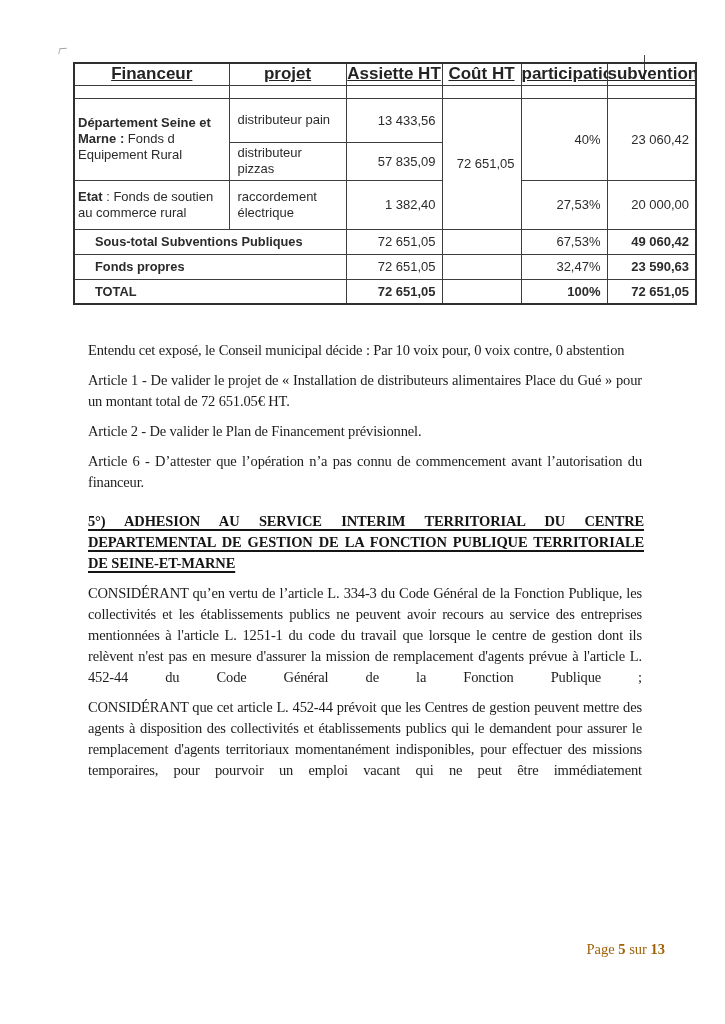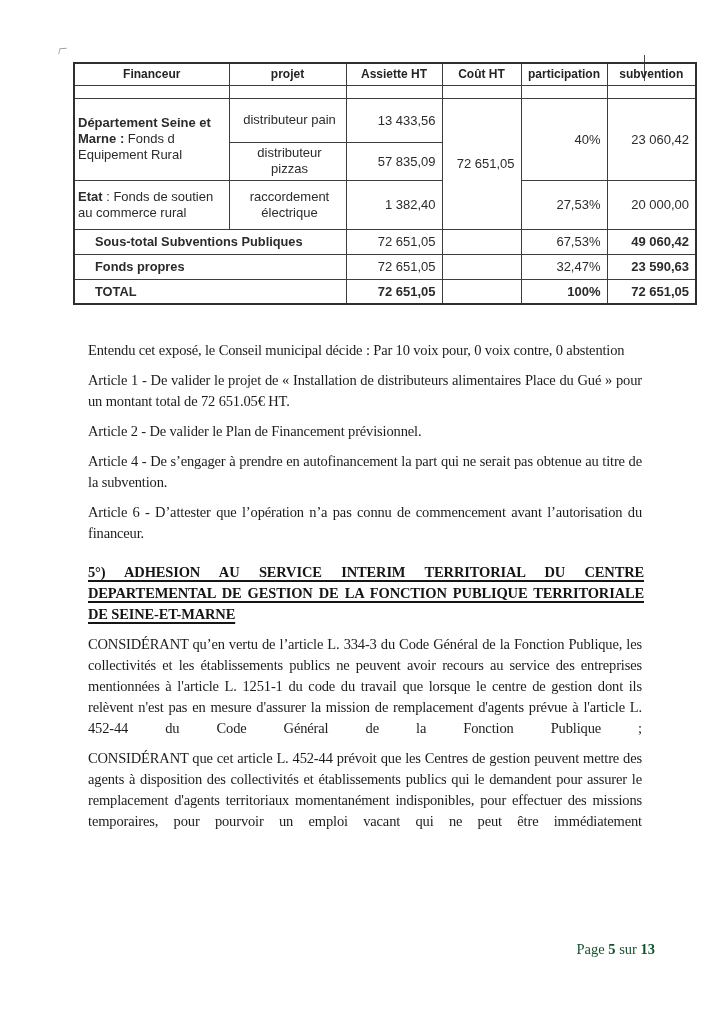--- a/index.html
+++ b/index.html
@@ -39,27 +39,28 @@
     font-family: "Liberation Sans", sans-serif;
     color: #2b2b2b;
     border: 2px solid #2f2f2f;
   }
   table.fin th, table.fin td {
     border: 1px solid #3d3d3d;
     vertical-align: middle;
     overflow: hidden;
   }
   table.fin th {
-    font-size: 12px;
+    font-size: 17px;
     font-weight: bold;
     text-align: center;
     color: #242424;
+    text-decoration: underline;
   }
   td.c-fin  { font-size: 13px; padding: 1px 3px; line-height: 16px; }
-  td.c-proj { text-align: center;  font-size: 13px; padding: 2px 4px 2px 8px; line-height: 16px; }
+  td.c-proj { text-align: left;  font-size: 13px; padding: 2px 4px 2px 8px; line-height: 16px; }
   td.c-num  { text-align: right; font-size: 13px; padding-right: 6px; white-space: nowrap; padding-left: 8px; }
   td.c-lbl  { text-align: left;  font-size: 12.8px; font-weight: bold; padding-left: 20px; white-space: nowrap; }
   td.empty  { font-size: 1px; line-height: 1px; }
   .bold { font-weight: bold; }
 
   
   .bodytext {
     position: absolute; left: 88px; top: 340px;
     width: 556px;
     font-size: 14.5px;
@@ -76,23 +77,23 @@
     font-weight: bold;
     text-align: justify;
     text-align-last: left;
     text-decoration: underline;
     text-decoration-thickness: 1.5px;
     text-underline-offset: 3px;
     color: #151515;
   }
 
   .page-footer {
-    position: absolute; right: 70px; top: 941px;
+    position: absolute; right: 60px; top: 941px;
     font-size: 14.5px;
-    color: #14532d;
+    color: #a16207;
   }
   .page-footer b { font-weight: bold; }
 </style>
 </head>
 <body>
 
 <div class="page">
 
   <div class="artifact-corner"></div>
   <div class="artifact-vline"></div>
@@ -169,21 +170,20 @@
       <td class="c-num bold">100%</td>
       <td class="c-num bold">72 651,05</td>
     </tr>
   </tbody>
     </table>
 
   <div class="bodytext">
     <p>Entendu cet exposé, le Conseil municipal décide : Par 10 voix pour, 0 voix contre, 0 abstention</p>
     <p>Article 1 - De valider le projet de « Installation de distributeurs alimentaires Place du Gué » pour un montant total de 72 651.05€ HT.</p>
     <p>Article 2 -  De valider le Plan de Financement prévisionnel.</p>
-    <p>Article 4 - De s’engager à prendre en autofinancement la part qui ne serait pas obtenue au titre de la subvention.</p>
     <p>Article 6 - D’attester que l’opération n’a pas connu de commencement avant l’autorisation du financeur.</p>
     <h2 class="sec-heading">5°) ADHESION AU SERVICE INTERIM TERRITORIAL DU CENTRE DEPARTEMENTAL DE GESTION DE LA FONCTION PUBLIQUE TERRITORIALE DE SEINE-ET-MARNE</h2>
     <p class="justify-all">CONSIDÉRANT qu’en vertu de l’article L. 334-3 du Code Général de la Fonction Publique, les collectivités et les établissements publics ne peuvent avoir recours au service des entreprises mentionnées à l'article L. 1251-1 du code du travail que lorsque le centre de gestion dont ils relèvent n'est pas en mesure d'assurer la mission de remplacement d'agents prévue à l'article L. 452-44 du Code Général de la Fonction Publique ;</p>
     <p class="justify-all">CONSIDÉRANT que cet article L. 452-44 prévoit que les Centres de gestion peuvent mettre des agents à disposition des collectivités et établissements publics qui le demandent pour assurer le remplacement d'agents territoriaux momentanément indisponibles, pour effectuer des missions temporaires, pour pourvoir un emploi vacant qui ne peut être immédiatement</p>
   </div>
 
   <div class="page-footer">
     <span>Page</span>
     <b>5</b>
     <span>sur</span>

